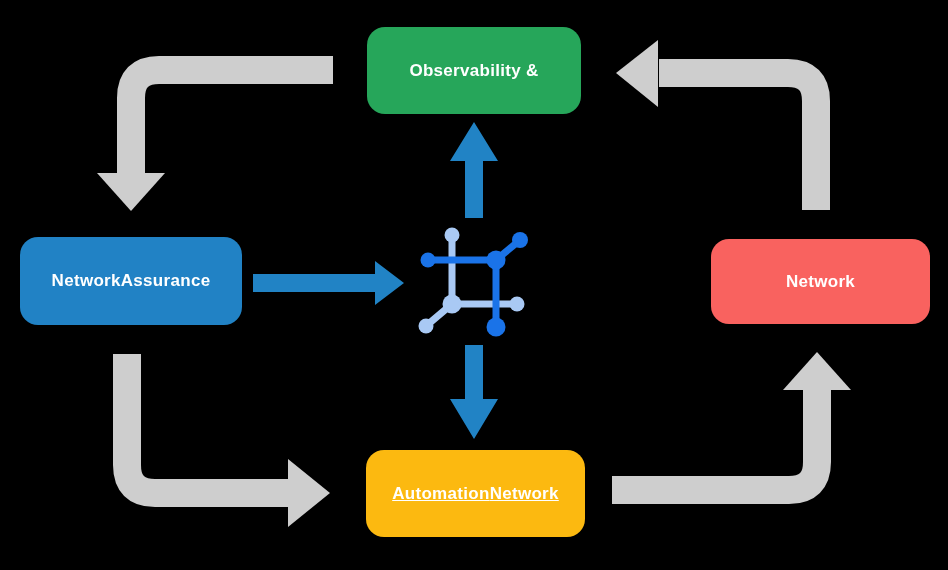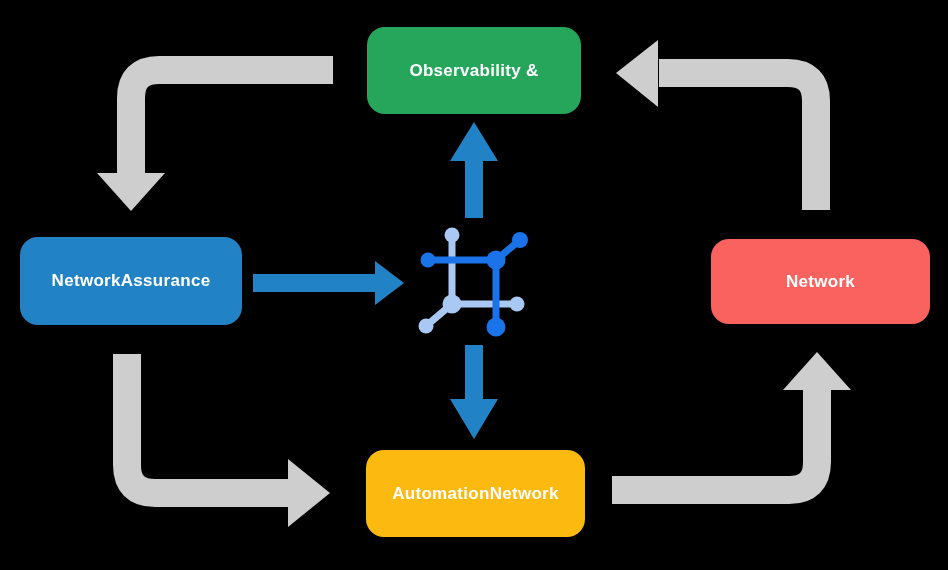--- a/index.html
+++ b/index.html
@@ -42,21 +42,21 @@
     color:var(--text,#fff);
     font-size:17px;
     font-weight:600;
     letter-spacing:.3px;
     line-height:26px;
     text-align:center;
   }
   .node-observability{ left:367px; top:27px;  width:214px; height:87px; background:var(--green,#26a65a); }
   .node-operations   { left:20px;  top:237px; width:222px; height:88px; background:var(--blue,#2182c5); }
   .node-infrastructure{left:711px; top:239px; width:219px; height:85px; background:var(--red,#f9625f); }
-  .node-automation   { left:366px; top:450px; width:219px; height:87px; background:var(--yellow,#fcb910); }
+  .node-automation   { left:366px; top:450px; width:219px; height:87px; background:var(--yellow,#fcb910);text-decoration:underline; }
 </style>
 </head>
 <body>
 
 <div class="canvas">
 
   <svg class="arrows" viewBox="0 0 948 570" xmlns="http://www.w3.org/2000/svg">
 
     <g>
       <path class="gray-arrow-shaft" d="M333,70 L159,70 Q131,70 131,98 L131,174"></path>

